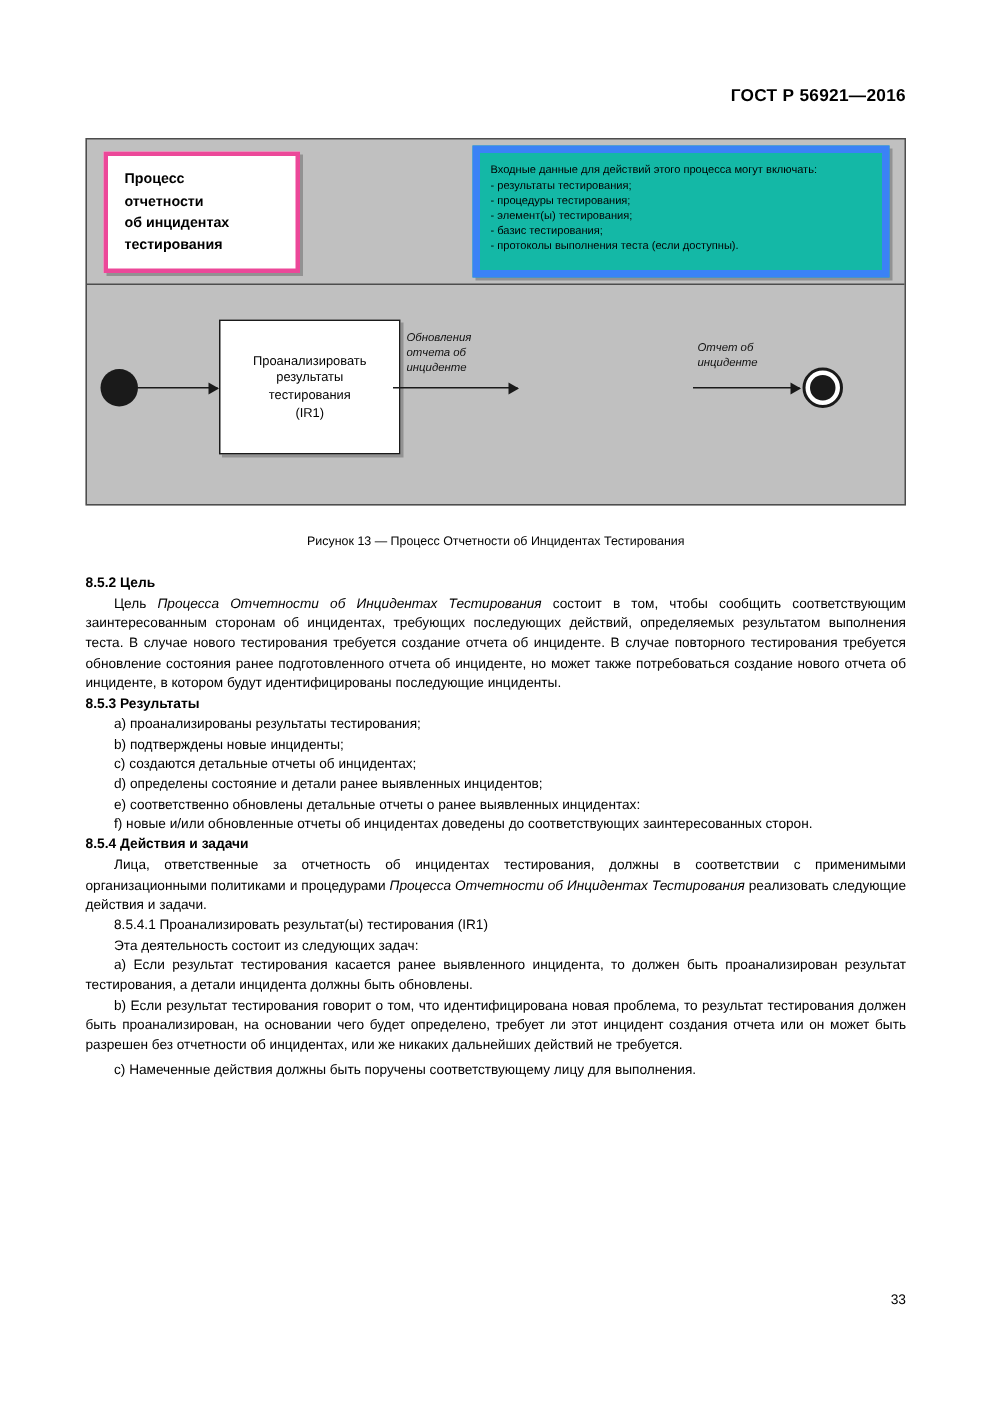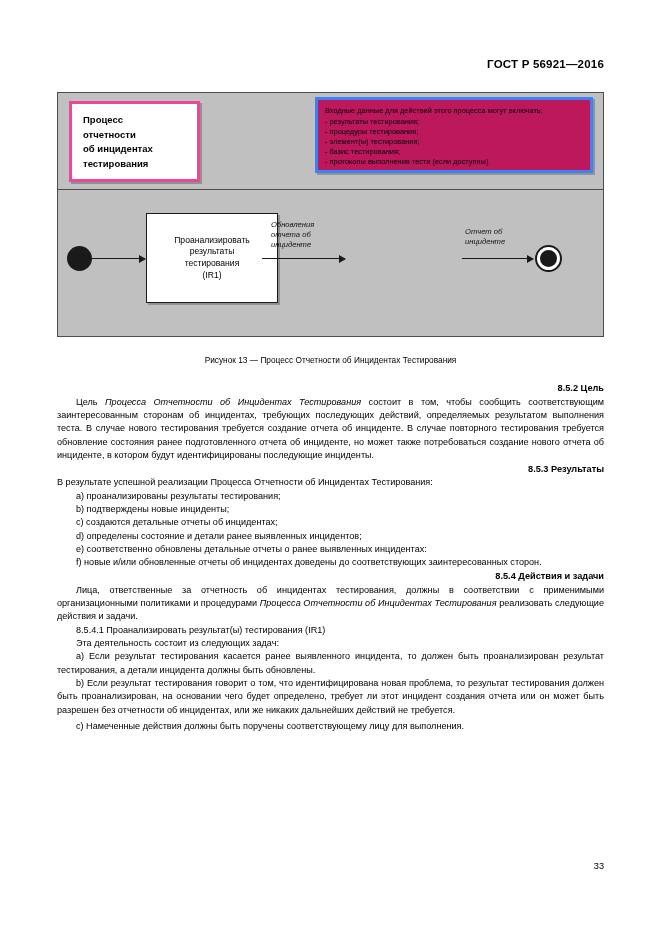--- a/index.html
+++ b/index.html
@@ -54,23 +54,23 @@
     padding: 9px 0 0 11px;
     font-size: 9.5px;
     font-weight: bold;
     line-height: 14.5px;
   }
   .input-box {
     position: absolute;
     left: 257px;
     top: 4px;
     width: 278px;
-    height: 76px;
-    background: #be185d;
-    border: 3px solid #3b82f6;
+    height: 88px;
+    background: #14b8a6;
+    border: 5px solid #3b82f6;
     box-shadow: 2px 2px 0 rgba(90,90,90,0.45);
     padding: 6px 0 0 7px;
     font-size: 7.4px;
     line-height: 10.1px;
   }
   .input-box .hdr { margin-bottom: 0.5px; }
 
   .fig-flow {
     position: absolute;
     left: 0;
@@ -110,21 +110,21 @@
     background: #ffffff;
     border: 1px solid #1a1a1a;
     box-shadow: 2px 2px 0 rgba(90,90,90,0.45);
     font-size: 8.6px;
     line-height: 11.6px;
     text-align: center;
     display: flex;
     align-items: center;
     justify-content: center;
   }
-  .act-1 { left: 88px; top: 23px; width: 132px; height: 90px; text-align: center; }
+  .act-1 { left: 88px; top: 23px; width: 121px; height: 90px; text-align: center; }
   .act-2 { left: 288px; top: 23px; width: 115px; height: 90px; }
 
   .arrow {
     position: absolute;
     height: 1px;
     background: #1a1a1a;
     top: 68px;
   }
   .arrow::after {
     content: "";
@@ -168,21 +168,21 @@
     font-size: 9.1px;
     line-height: 13.35px;
     text-align: justify;
   }
   .content p { margin: 0; }
   h3.sec {
     margin: 0;
     font-size: 9.2px;
     font-weight: bold;
     line-height: 13.8px;
-    text-align: right;
+    text-align: left;
   }
   .indent { text-indent: 19px; }
   .listitem { text-indent: 19px; }
   .subsec { text-indent: 19px; }
   .note {
     font-size: 7.8px;
     line-height: 12.3px;
     text-indent: 19px;
     text-align: justify;
   }
@@ -243,21 +243,20 @@
 </div>
 
 <div class="fig-caption">Рисунок  13 — Процесс Отчетности об Инцидентах Тестирования</div>
 
 <div class="content">
 
   <h3 class="sec">8.5.2 Цель</h3>
   <p class="indent">Цель <i>Процесса Отчетности об Инцидентах Тестирования</i> состоит в том, чтобы сообщить соответствующим заинтересованным сторонам об инцидентах, требующих последующих действий, определяемых результатом выполнения теста. В случае нового тестирования требуется создание отчета об инциденте. В случае повторного тестирования требуется обновление состояния ранее подготовленного отчета об инциденте, но может также потребоваться создание нового отчета об инциденте, в котором будут идентифицированы последующие инциденты.</p>
 
   <h3 class="sec">8.5.3 Результаты</h3>
-  <p>В результате успешной реализации Процесса Отчетности об Инцидентах Тестирования:</p>
   <p class="listitem">a)  проанализированы результаты тестирования;</p>
   <p class="listitem">b)  подтверждены новые инциденты;</p>
   <p class="listitem">c)  создаются детальные отчеты об инцидентах;</p>
   <p class="listitem">d)  определены состояние и детали ранее выявленных инцидентов;</p>
   <p class="listitem">e)  соответственно обновлены детальные отчеты о ранее выявленных инцидентах:</p>
   <p class="listitem">f)  новые и/или обновленные отчеты об инцидентах доведены до соответствующих заинтересованных сторон.</p>
 
   <h3 class="sec">8.5.4 Действия и задачи</h3>
   <p class="indent">Лица, ответственные за отчетность об инцидентах тестирования, должны в соответствии с применимыми организационными политиками и процедурами <i>Процесса Отчетности об Инцидентах Тестирования</i> реализовать следующие действия и задачи.</p>
   <p class="subsec">8.5.4.1 Проанализировать результат(ы) тестирования (IR1)</p>

